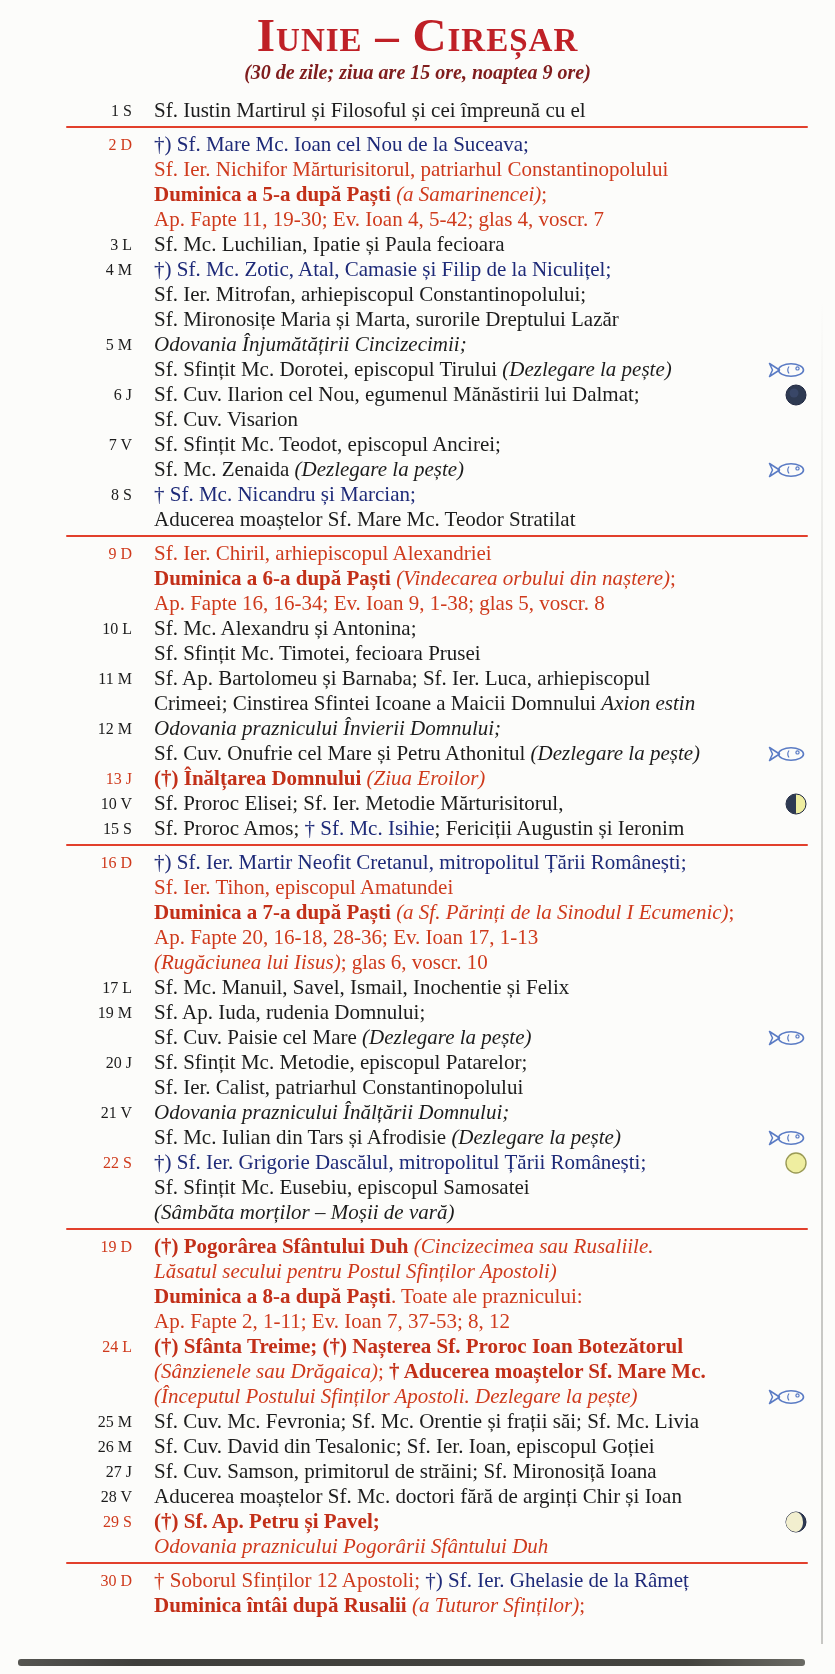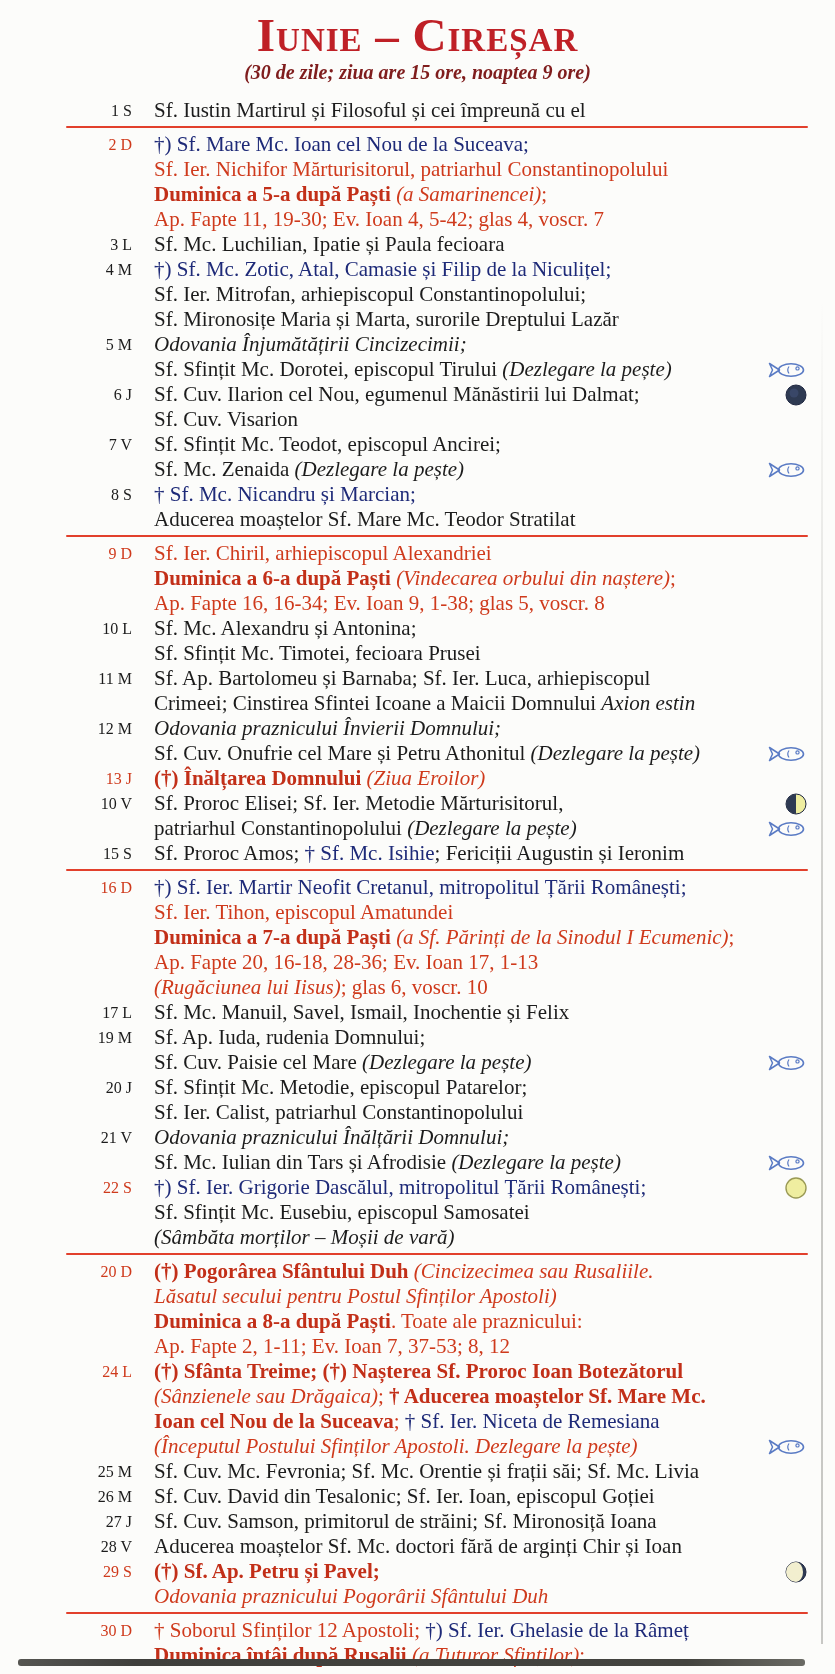--- a/index.html
+++ b/index.html
@@ -278,141 +278,130 @@
         <div class="day-lines">
           <div class="cal-line">
             <span class="txt"><span class="seg-n">Sf. Proroc Elisei; Sf. Ier. Metodie Mărturisitorul,</span></span>
             <span class="line-icon">
               <svg xmlns="http://www.w3.org/2000/svg" width="22" height="22" viewBox="0 0 22 22">
                 <circle cx="11" cy="11" r="10" fill="#efeea0" stroke="#1f2740" stroke-width="1"></circle>
                 <path d="M11 1 A10 10 0 0 0 11 21 Z" fill="#2e3a52"></path>
               </svg>
             </span>
           </div>
-          <div class="cal-line">
-            <span class="txt"><span class="seg-n">patriarhul Constantinopolului </span><span class="seg-i">(Dezlegare la pește)</span></span>
+        </div>
+      </div>
+      <div class="cal-row">
+        <div class="day-label">15 S</div>
+        <div class="day-lines">
+          <div class="cal-line">
+            <span class="txt"><span class="seg-n">Sf. Proroc Amos; </span><span class="seg-bb">† Sf. Mc. Isihie</span><span class="seg-n">; Fericiții Augustin și Ieronim</span></span>
+          </div>
+        </div>
+      </div>
+      <div class="red-sep"></div>
+      <div class="cal-row">
+        <div class="day-label red">16 D</div>
+        <div class="day-lines">
+          <div class="cal-line">
+            <span class="txt"><span class="seg-bb">†) Sf. Ier. Martir Neofit Cretanul, mitropolitul Țării Românești;</span></span>
+          </div>
+          <div class="cal-line">
+            <span class="txt"><span class="seg-r">Sf. Ier. Tihon, episcopul Amatundei</span></span>
+          </div>
+          <div class="cal-line">
+            <span class="txt"><span class="seg-rb">Duminica a 7-a după Paști </span><span class="seg-ri">(a Sf. Părinți de la Sinodul I Ecumenic)</span><span class="seg-r">;</span></span>
+          </div>
+          <div class="cal-line">
+            <span class="txt"><span class="seg-r">Ap. Fapte 20, 16-18, 28-36; Ev. Ioan 17, 1-13</span></span>
+          </div>
+          <div class="cal-line">
+            <span class="txt"><span class="seg-ri">(Rugăciunea lui Iisus)</span><span class="seg-r">; glas 6, voscr. 10</span></span>
+          </div>
+        </div>
+      </div>
+      <div class="cal-row">
+        <div class="day-label">17 L</div>
+        <div class="day-lines">
+          <div class="cal-line">
+            <span class="txt"><span class="seg-n">Sf. Mc. Manuil, Savel, Ismail, Inochentie și Felix</span></span>
+          </div>
+        </div>
+      </div>
+      <div class="cal-row">
+        <div class="day-label">19 M</div>
+        <div class="day-lines">
+          <div class="cal-line">
+            <span class="txt"><span class="seg-n">Sf. Ap. Iuda, rudenia Domnului;</span></span>
+          </div>
+          <div class="cal-line">
+            <span class="txt"><span class="seg-n">Sf. Cuv. Paisie cel Mare </span><span class="seg-i">(Dezlegare la pește)</span></span>
             <span class="line-icon">
               <svg xmlns="http://www.w3.org/2000/svg" width="40" height="20" viewBox="0 0 40 20">
                 <ellipse cx="24" cy="10" rx="12.5" ry="6.2" fill="none" stroke="#5a7bc4" stroke-width="1.6"></ellipse>
                 <path d="M12.5 10 L2.5 3.5 L5.5 10 L2.5 16.5 Z" fill="none" stroke="#5a7bc4" stroke-width="1.5" stroke-linejoin="round"></path>
                 <circle cx="30.5" cy="8.4" r="1.6" fill="none" stroke="#5a7bc4" stroke-width="1.2"></circle>
                 <path d="M22 6.5 q-2.5 3.5 0 7" fill="none" stroke="#5a7bc4" stroke-width="1.2"></path>
               </svg>
             </span>
           </div>
         </div>
       </div>
       <div class="cal-row">
-        <div class="day-label">15 S</div>
-        <div class="day-lines">
-          <div class="cal-line">
-            <span class="txt"><span class="seg-n">Sf. Proroc Amos; </span><span class="seg-bb">† Sf. Mc. Isihie</span><span class="seg-n">; Fericiții Augustin și Ieronim</span></span>
-          </div>
-        </div>
-      </div>
-      <div class="red-sep"></div>
-      <div class="cal-row">
-        <div class="day-label red">16 D</div>
-        <div class="day-lines">
-          <div class="cal-line">
-            <span class="txt"><span class="seg-bb">†) Sf. Ier. Martir Neofit Cretanul, mitropolitul Țării Românești;</span></span>
-          </div>
-          <div class="cal-line">
-            <span class="txt"><span class="seg-r">Sf. Ier. Tihon, episcopul Amatundei</span></span>
-          </div>
-          <div class="cal-line">
-            <span class="txt"><span class="seg-rb">Duminica a 7-a după Paști </span><span class="seg-ri">(a Sf. Părinți de la Sinodul I Ecumenic)</span><span class="seg-r">;</span></span>
-          </div>
-          <div class="cal-line">
-            <span class="txt"><span class="seg-r">Ap. Fapte 20, 16-18, 28-36; Ev. Ioan 17, 1-13</span></span>
-          </div>
-          <div class="cal-line">
-            <span class="txt"><span class="seg-ri">(Rugăciunea lui Iisus)</span><span class="seg-r">; glas 6, voscr. 10</span></span>
-          </div>
-        </div>
-      </div>
-      <div class="cal-row">
-        <div class="day-label">17 L</div>
-        <div class="day-lines">
-          <div class="cal-line">
-            <span class="txt"><span class="seg-n">Sf. Mc. Manuil, Savel, Ismail, Inochentie și Felix</span></span>
-          </div>
-        </div>
-      </div>
-      <div class="cal-row">
-        <div class="day-label">19 M</div>
-        <div class="day-lines">
-          <div class="cal-line">
-            <span class="txt"><span class="seg-n">Sf. Ap. Iuda, rudenia Domnului;</span></span>
-          </div>
-          <div class="cal-line">
-            <span class="txt"><span class="seg-n">Sf. Cuv. Paisie cel Mare </span><span class="seg-i">(Dezlegare la pește)</span></span>
+        <div class="day-label">20 J</div>
+        <div class="day-lines">
+          <div class="cal-line">
+            <span class="txt"><span class="seg-n">Sf. Sfințit Mc. Metodie, episcopul Patarelor;</span></span>
+          </div>
+          <div class="cal-line">
+            <span class="txt"><span class="seg-n">Sf. Ier. Calist, patriarhul Constantinopolului</span></span>
+          </div>
+        </div>
+      </div>
+      <div class="cal-row">
+        <div class="day-label">21 V</div>
+        <div class="day-lines">
+          <div class="cal-line">
+            <span class="txt"><span class="seg-i">Odovania praznicului Înălțării Domnului;</span></span>
+          </div>
+          <div class="cal-line">
+            <span class="txt"><span class="seg-n">Sf. Mc. Iulian din Tars și Afrodisie </span><span class="seg-i">(Dezlegare la pește)</span></span>
             <span class="line-icon">
               <svg xmlns="http://www.w3.org/2000/svg" width="40" height="20" viewBox="0 0 40 20">
                 <ellipse cx="24" cy="10" rx="12.5" ry="6.2" fill="none" stroke="#5a7bc4" stroke-width="1.6"></ellipse>
                 <path d="M12.5 10 L2.5 3.5 L5.5 10 L2.5 16.5 Z" fill="none" stroke="#5a7bc4" stroke-width="1.5" stroke-linejoin="round"></path>
                 <circle cx="30.5" cy="8.4" r="1.6" fill="none" stroke="#5a7bc4" stroke-width="1.2"></circle>
                 <path d="M22 6.5 q-2.5 3.5 0 7" fill="none" stroke="#5a7bc4" stroke-width="1.2"></path>
               </svg>
             </span>
           </div>
         </div>
       </div>
       <div class="cal-row">
-        <div class="day-label">20 J</div>
-        <div class="day-lines">
-          <div class="cal-line">
-            <span class="txt"><span class="seg-n">Sf. Sfințit Mc. Metodie, episcopul Patarelor;</span></span>
-          </div>
-          <div class="cal-line">
-            <span class="txt"><span class="seg-n">Sf. Ier. Calist, patriarhul Constantinopolului</span></span>
-          </div>
-        </div>
-      </div>
-      <div class="cal-row">
-        <div class="day-label">21 V</div>
-        <div class="day-lines">
-          <div class="cal-line">
-            <span class="txt"><span class="seg-i">Odovania praznicului Înălțării Domnului;</span></span>
-          </div>
-          <div class="cal-line">
-            <span class="txt"><span class="seg-n">Sf. Mc. Iulian din Tars și Afrodisie </span><span class="seg-i">(Dezlegare la pește)</span></span>
-            <span class="line-icon">
-              <svg xmlns="http://www.w3.org/2000/svg" width="40" height="20" viewBox="0 0 40 20">
-                <ellipse cx="24" cy="10" rx="12.5" ry="6.2" fill="none" stroke="#5a7bc4" stroke-width="1.6"></ellipse>
-                <path d="M12.5 10 L2.5 3.5 L5.5 10 L2.5 16.5 Z" fill="none" stroke="#5a7bc4" stroke-width="1.5" stroke-linejoin="round"></path>
-                <circle cx="30.5" cy="8.4" r="1.6" fill="none" stroke="#5a7bc4" stroke-width="1.2"></circle>
-                <path d="M22 6.5 q-2.5 3.5 0 7" fill="none" stroke="#5a7bc4" stroke-width="1.2"></path>
-              </svg>
-            </span>
-          </div>
-        </div>
-      </div>
-      <div class="cal-row">
         <div class="day-label red">22 S</div>
         <div class="day-lines">
           <div class="cal-line">
             <span class="txt"><span class="seg-bb">†) Sf. Ier. Grigorie Dascălul, mitropolitul Țării Românești;</span></span>
             <span class="line-icon">
               <svg xmlns="http://www.w3.org/2000/svg" width="22" height="22" viewBox="0 0 22 22">
                 <circle cx="11" cy="11" r="10" fill="#efeea0" stroke="#9a9a55" stroke-width="1.4"></circle>
               </svg>
             </span>
           </div>
           <div class="cal-line">
             <span class="txt"><span class="seg-n">Sf. Sfințit Mc. Eusebiu, episcopul Samosatei</span></span>
           </div>
           <div class="cal-line">
             <span class="txt"><span class="seg-i">(Sâmbăta morților – Moșii de vară)</span></span>
           </div>
         </div>
       </div>
       <div class="red-sep"></div>
       <div class="cal-row">
-        <div class="day-label red">20 D</div>
+        <div class="day-label red">19 D</div>
         <div class="day-lines">
           <div class="cal-line">
             <span class="txt"><span class="seg-rb">(†) Pogorârea Sfântului Duh </span><span class="seg-ri">(Cincizecimea sau Rusaliile.</span></span>
           </div>
           <div class="cal-line">
             <span class="txt"><span class="seg-ri">Lăsatul secului pentru Postul Sfinților Apostoli)</span></span>
           </div>
           <div class="cal-line">
             <span class="txt"><span class="seg-rb">Duminica a 8-a după Paști</span><span class="seg-r">. Toate ale praznicului:</span></span>
           </div>
@@ -422,23 +411,20 @@
         </div>
       </div>
       <div class="cal-row">
         <div class="day-label red">24 L</div>
         <div class="day-lines">
           <div class="cal-line">
             <span class="txt"><span class="seg-rb">(†) Sfânta Treime; (†) Nașterea Sf. Proroc Ioan Botezătorul</span></span>
           </div>
           <div class="cal-line">
             <span class="txt"><span class="seg-ri">(Sânzienele sau Drăgaica)</span><span class="seg-r">; </span><span class="seg-rb">† Aducerea moaștelor Sf. Mare Mc.</span></span>
-          </div>
-          <div class="cal-line">
-            <span class="txt"><span class="seg-rb">Ioan cel Nou de la Suceava</span><span class="seg-r">; </span><span class="seg-bb">† Sf. Ier. Niceta de Remesiana</span></span>
           </div>
           <div class="cal-line">
             <span class="txt"><span class="seg-ri">(Începutul Postului Sfinților Apostoli. Dezlegare la pește)</span></span>
             <span class="line-icon">
               <svg xmlns="http://www.w3.org/2000/svg" width="40" height="20" viewBox="0 0 40 20">
                 <ellipse cx="24" cy="10" rx="12.5" ry="6.2" fill="none" stroke="#5a7bc4" stroke-width="1.6"></ellipse>
                 <path d="M12.5 10 L2.5 3.5 L5.5 10 L2.5 16.5 Z" fill="none" stroke="#5a7bc4" stroke-width="1.5" stroke-linejoin="round"></path>
                 <circle cx="30.5" cy="8.4" r="1.6" fill="none" stroke="#5a7bc4" stroke-width="1.2"></circle>
                 <path d="M22 6.5 q-2.5 3.5 0 7" fill="none" stroke="#5a7bc4" stroke-width="1.2"></path>
               </svg>

